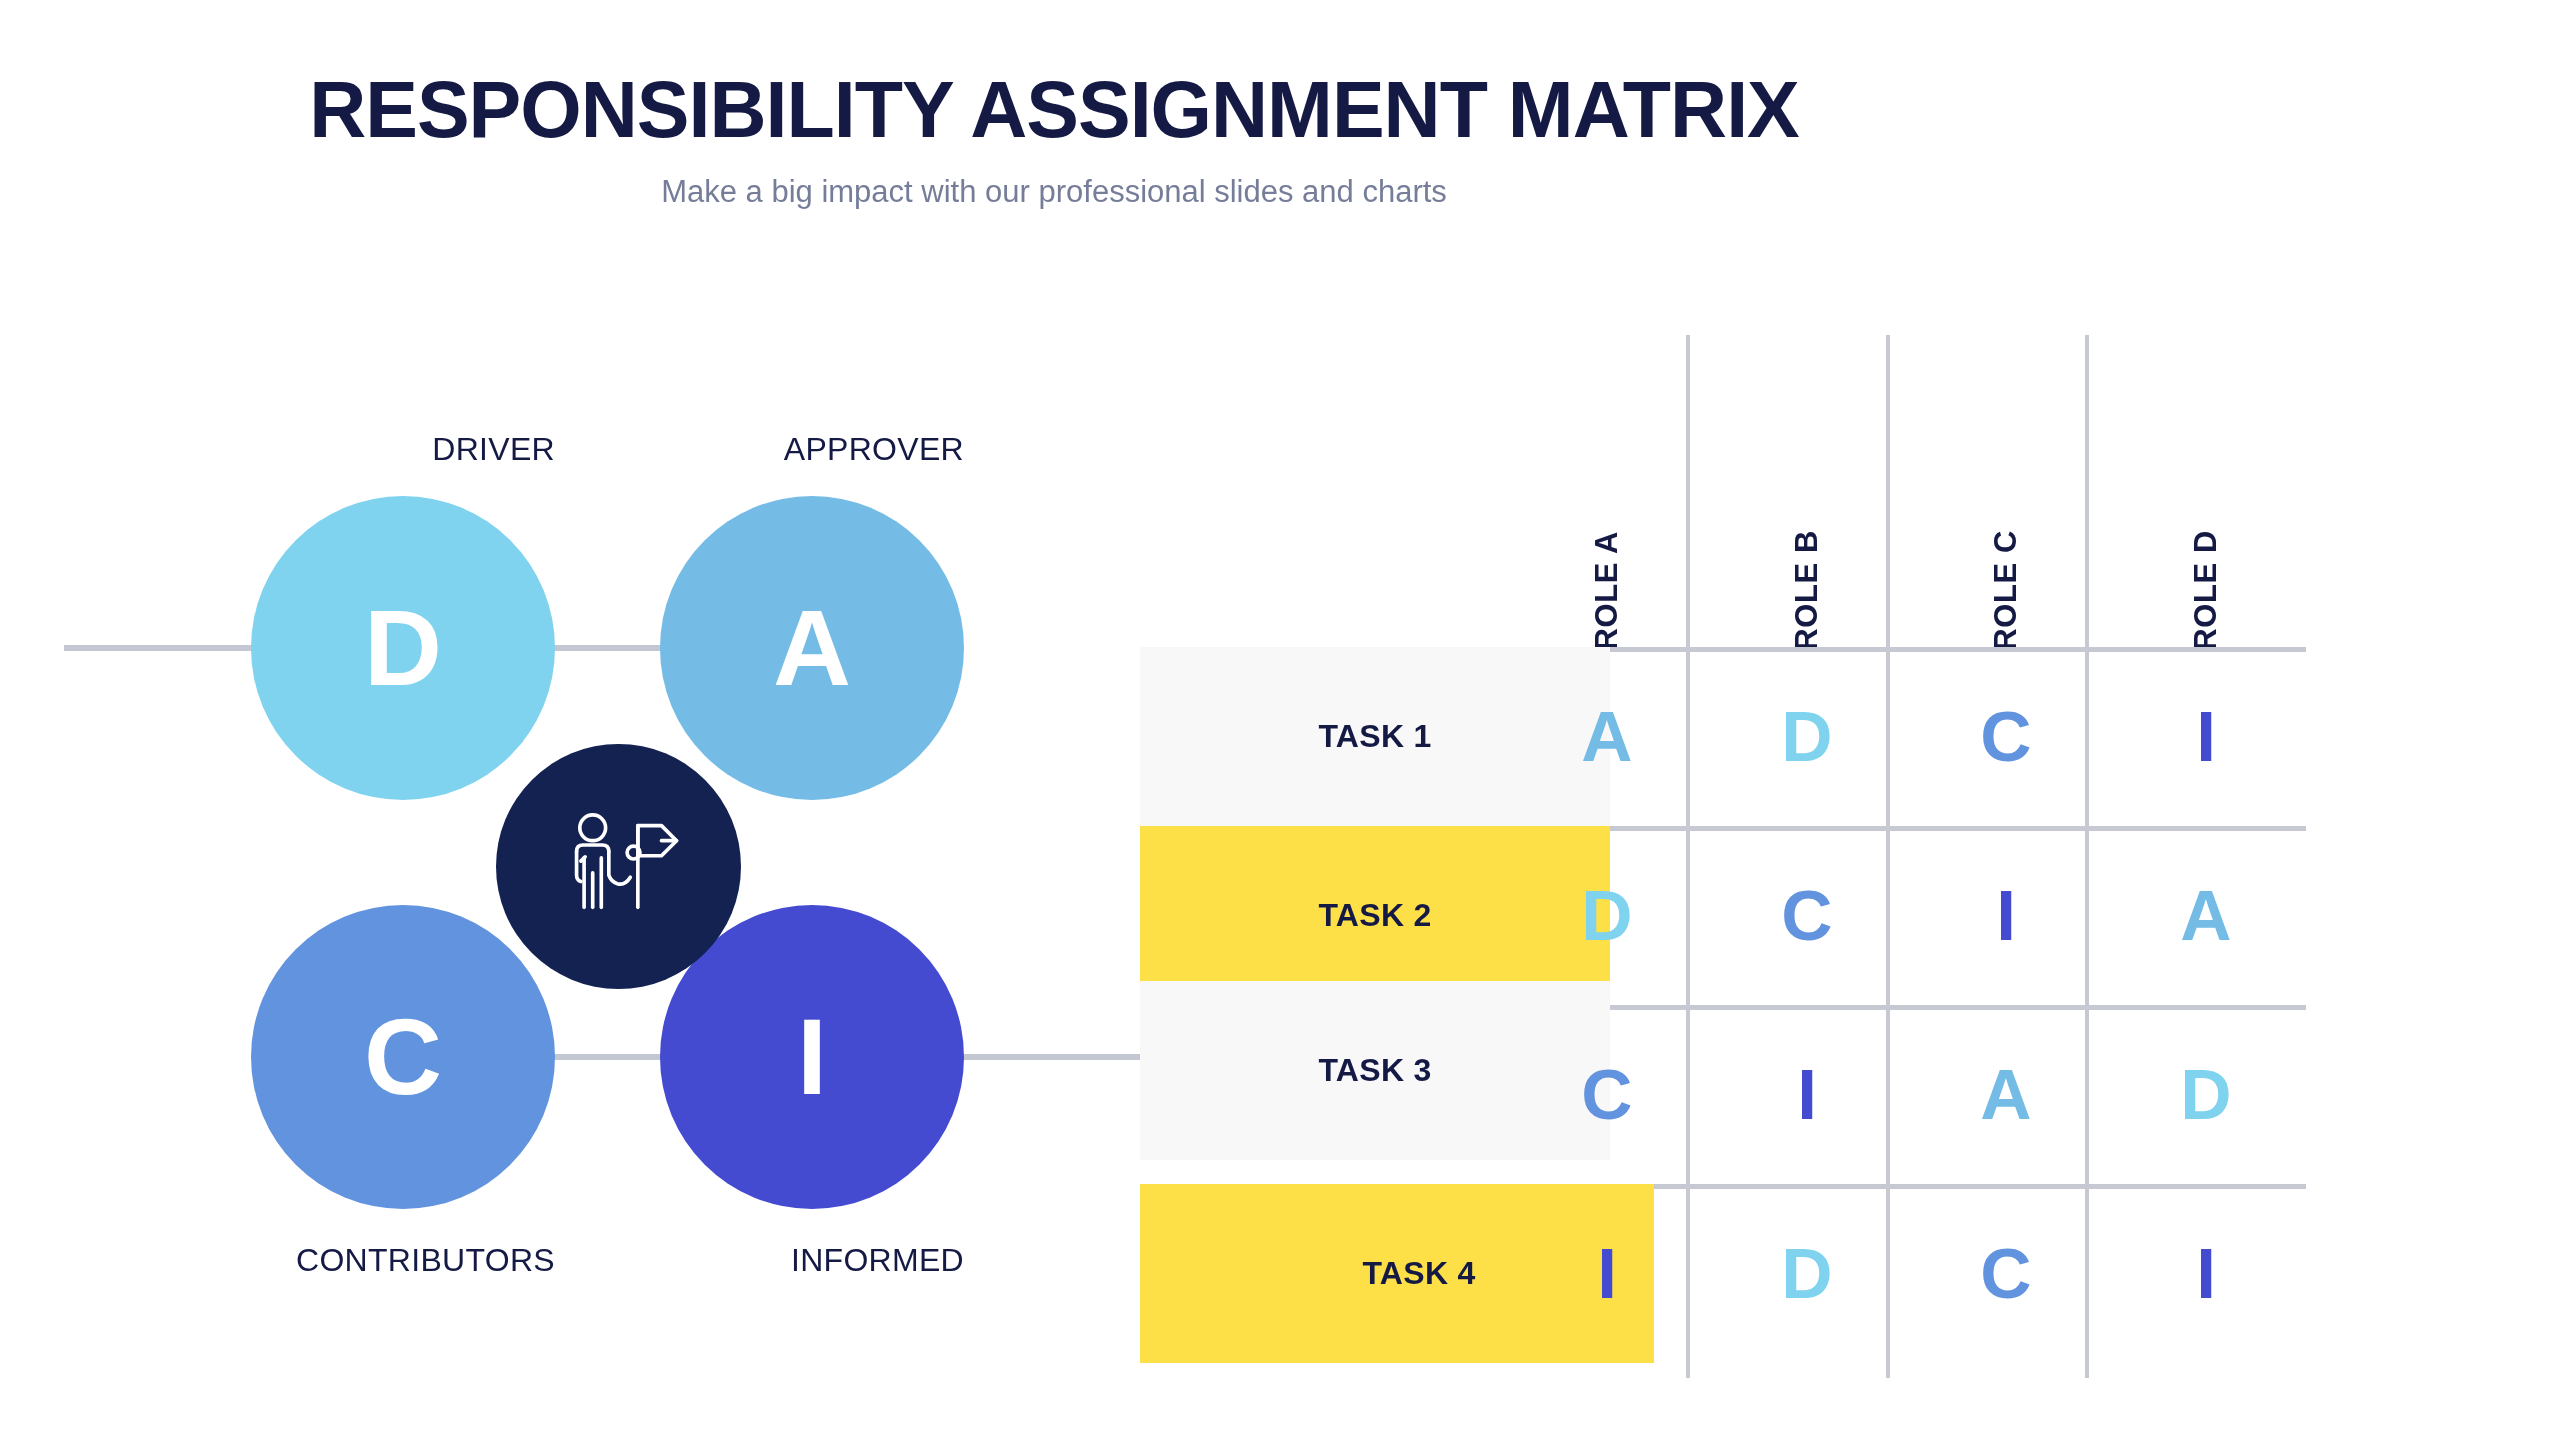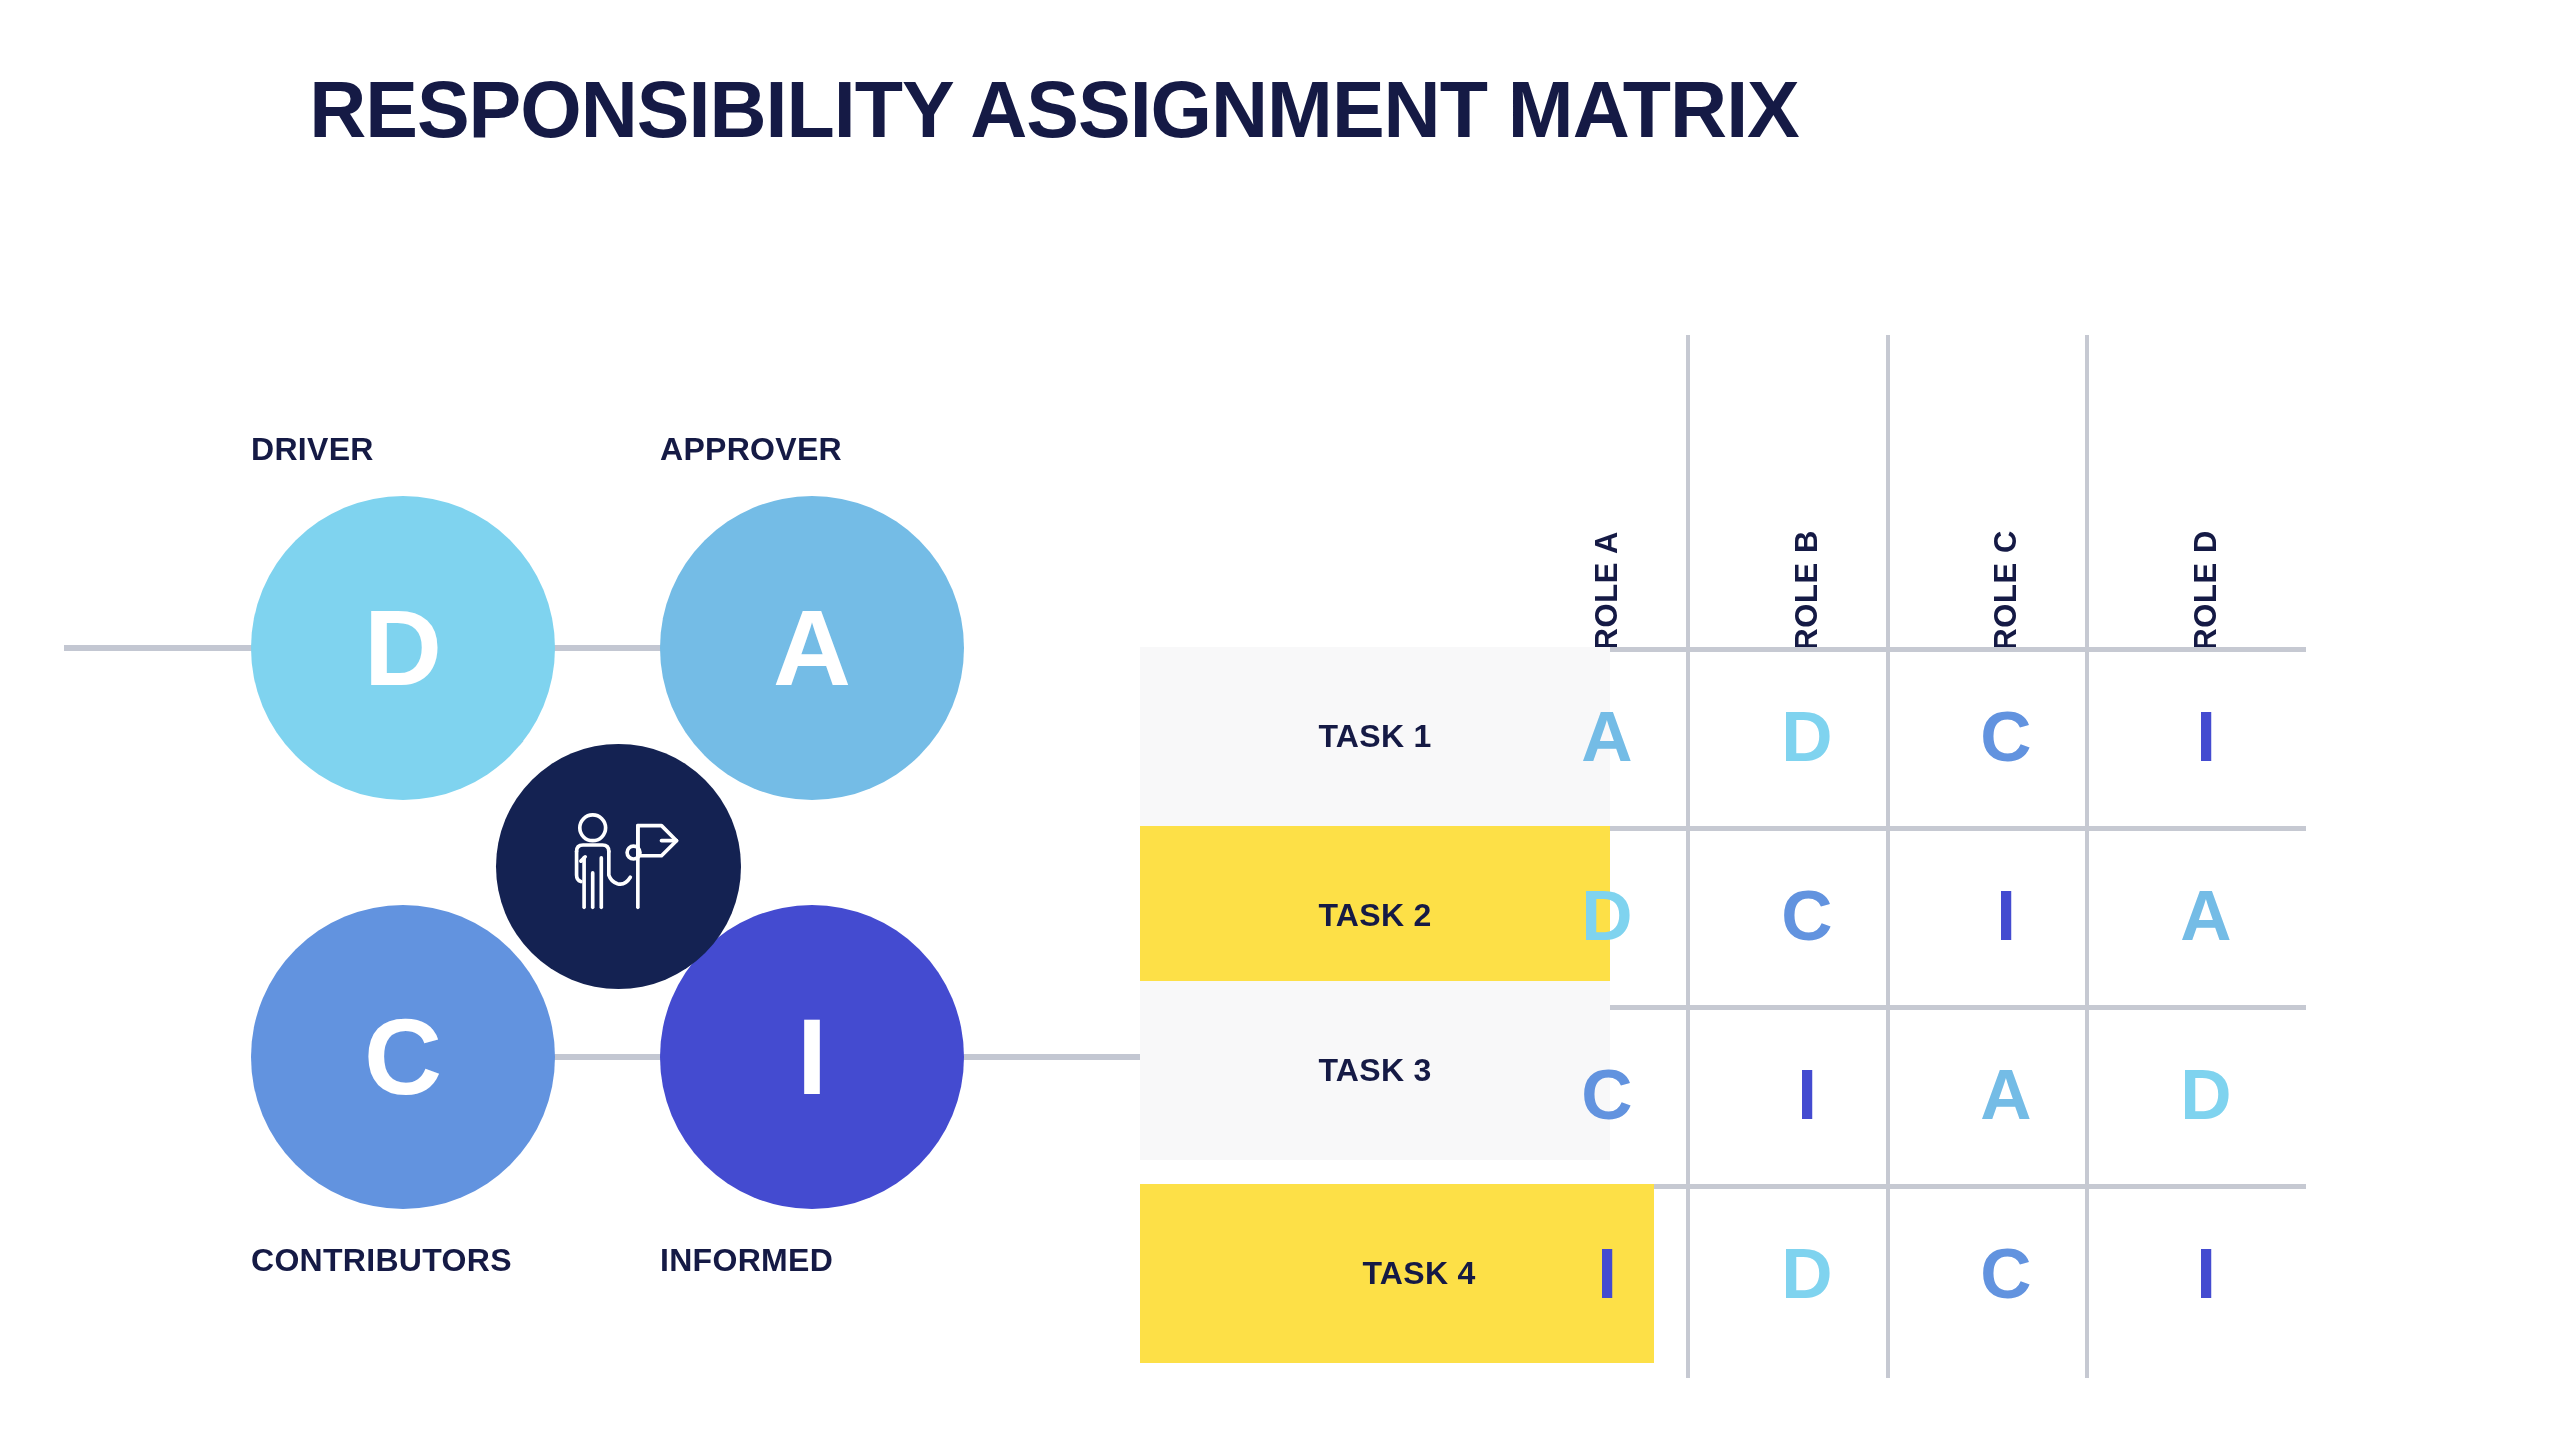--- a/index.html
+++ b/index.html
@@ -101,25 +101,25 @@
     display: flex;
     align-items: center;
     justify-content: center;
     z-index: 5;
   }
   #circle-center svg { width: 129px; height: 129px; display: block; }
 
   .daci-label {
     position: absolute;
     font-size: 32px;
-    font-weight: 700;
+    font-weight: 400;
     color: #151A45;
     letter-spacing: 0.3px;
     white-space: nowrap;
-    text-align: left;
+    text-align: right;
     font-family: "Liberation Sans", sans-serif;
   }
   #label-driver        { left: 135px; top: 70px; width: 304px; }
   #label-approver      { left: 544px; top: 70px; width: 304px; }
   #label-contributors  { left: 135px; top: 881px; width: 304px; }
   #label-informed      { left: 544px; top: 881px; width: 304px; }
 
   
   #arrow-head {
     position: absolute;
@@ -226,20 +226,21 @@
     font-weight: 700;
     line-height: 1;
     font-family: "Liberation Sans", sans-serif;
   }
 </style>
 </head>
 <body>
 
 <div id="header">
   <h1 id="page-title">RESPONSIBILITY ASSIGNMENT MATRIX</h1>
+  <p id="page-subtitle">Make a big impact with our professional slides and charts</p>
 </div>
 
 <div id="daci-panel">
 
   <div class="conn conn-h" style="left:-52px; top:284px; width:193px;"></div>
   <div class="conn conn-h" style="left:433px; top:284px; width:119px;"></div>
   <div class="conn conn-h" style="left:433px; top:693px; width:119px;"></div>
   <div class="conn conn-h" style="left:842px; top:693px; width:206px;"></div>
   <div id="arrow-head"></div>
 

